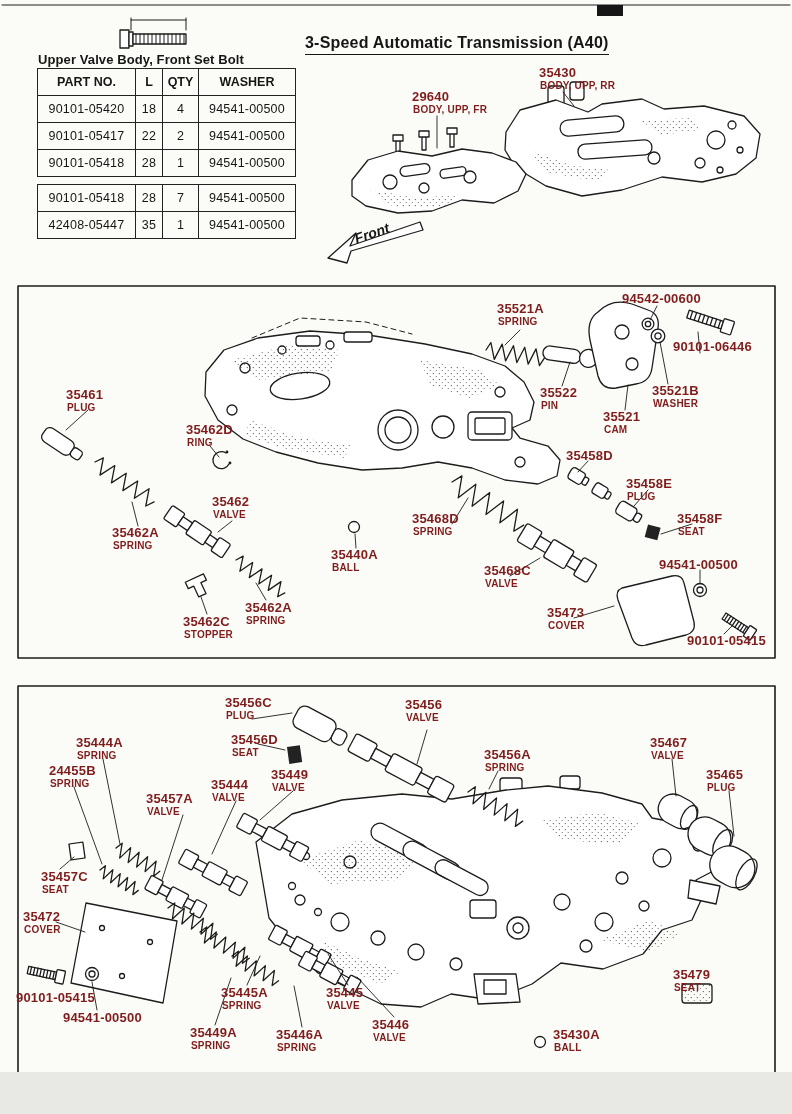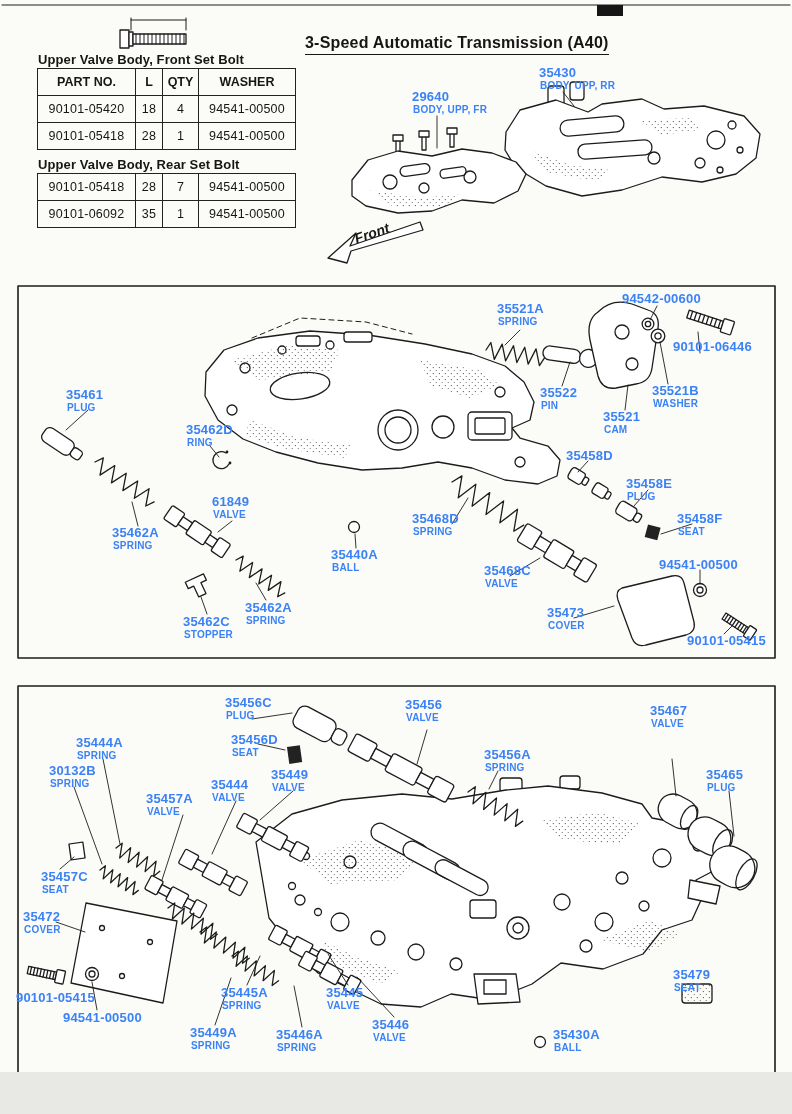--- a/index.html
+++ b/index.html
@@ -16,21 +16,21 @@
     border-bottom:1.6px solid #161616; padding-bottom:2px; white-space:nowrap;
   }
 
   .tblwrap { position:absolute; left:37px; top:52px; z-index:3; }
   .cap { font-size:13px; font-weight:600; margin:0 0 1px 1px; letter-spacing:.1px; white-space:nowrap; }
   table { border-collapse:collapse; table-layout:fixed; width:258px; margin:0 0 7px 0; }
   th,td { border:1.4px solid #222; height:22px; padding:2px 2px; text-align:center; font-size:12.5px; }
   th { font-weight:600; }
   td { font-weight:400; letter-spacing:.2px; }
 
-  .co { position:absolute; z-index:3; line-height:1.05; white-space:nowrap; color:#3b82f6; }
+  .co { position:absolute; z-index:3; line-height:1.05; white-space:nowrap; color:#7f1d1d; }
   .co b { display:block; font-weight:700; font-size:13px; letter-spacing:.2px; }
   .co i { display:block; font-style:normal; font-weight:700; font-size:10px; letter-spacing:.2px; margin-top:1px; padding-left:1px; }
   .co i:empty { display:none; }
 
   .front-lab {
     position:absolute; left:354px; top:225px; z-index:3;
     font-size:14px; font-style:italic; font-weight:700;
     transform:rotate(-19deg);
   }
   .doccode { position:absolute; left:728px; top:1072px; z-index:3; font-size:8.5px; font-weight:600; letter-spacing:.3px; }
@@ -297,44 +297,49 @@
       <th>QTY</th>
       <th>WASHER</th>
     </tr>
     <tr>
       <td>90101-05420</td>
       <td>18</td>
       <td>4</td>
       <td>94541-00500</td>
     </tr>
     <tr>
+      <td>90101-05417</td>
+      <td>22</td>
+      <td>2</td>
+      <td>94541-00500</td>
+    </tr>
+    <tr>
       <td>90101-05418</td>
       <td>28</td>
       <td>1</td>
       <td>94541-00500</td>
     </tr>
   </tbody>
       </table>
-  <div class="cap">Upper Valve Body, Rear Set Bolt</div>
   <table>
     <colgroup>
           <col style="width:98px">
           <col style="width:27px">
           <col style="width:36px">
           <col style="width:97px">
         </colgroup>
     <tbody>
           <tr>
       <td>90101-05418</td>
       <td>28</td>
       <td>7</td>
       <td>94541-00500</td>
     </tr>
     <tr>
-      <td>90101-06092</td>
+      <td>42408-05447</td>
       <td>35</td>
       <td>1</td>
       <td>94541-00500</td>
     </tr>
   </tbody>
       </table>
 </div>
 
 <div class="front-lab">Front</div>
 
@@ -371,21 +376,21 @@
     </div>
 <div class="co" style="left:66px;top:388px">
       <b>35461</b>
       <i>PLUG</i>
     </div>
 <div class="co" style="left:186px;top:423px">
       <b>35462D</b>
       <i>RING</i>
     </div>
 <div class="co" style="left:212px;top:495px">
-      <b>61849</b>
+      <b>35462</b>
       <i>VALVE</i>
     </div>
 <div class="co" style="left:112px;top:526px">
       <b>35462A</b>
       <i>SPRING</i>
     </div>
 <div class="co" style="left:331px;top:548px">
       <b>35440A</b>
       <i>BALL</i>
     </div>
@@ -436,34 +441,34 @@
       <i>VALVE</i>
     </div>
 <div class="co" style="left:231px;top:733px">
       <b>35456D</b>
       <i>SEAT</i>
     </div>
 <div class="co" style="left:484px;top:748px">
       <b>35456A</b>
       <i>SPRING</i>
     </div>
-<div class="co" style="left:650px;top:704px">
+<div class="co" style="left:650px;top:736px">
       <b>35467</b>
       <i>VALVE</i>
     </div>
 <div class="co" style="left:706px;top:768px">
       <b>35465</b>
       <i>PLUG</i>
     </div>
 <div class="co" style="left:76px;top:736px">
       <b>35444A</b>
       <i>SPRING</i>
     </div>
 <div class="co" style="left:49px;top:764px">
-      <b>30132B</b>
+      <b>24455B</b>
       <i>SPRING</i>
     </div>
 <div class="co" style="left:211px;top:778px">
       <b>35444</b>
       <i>VALVE</i>
     </div>
 <div class="co" style="left:271px;top:768px">
       <b>35449</b>
       <i>VALVE</i>
     </div>

